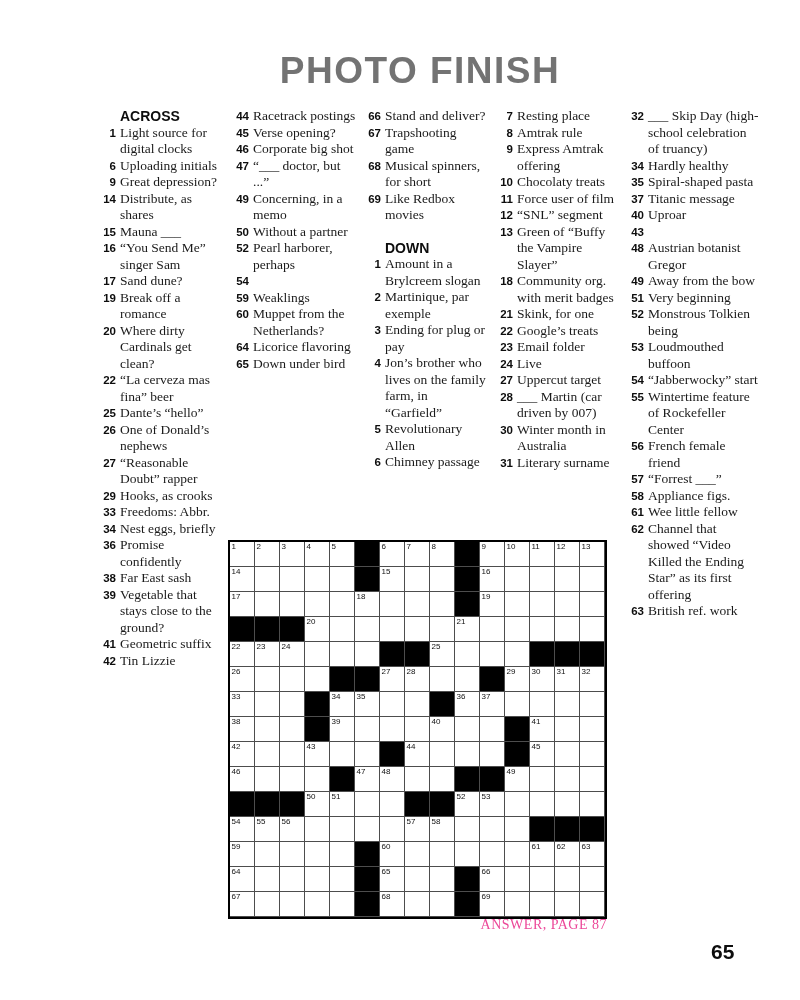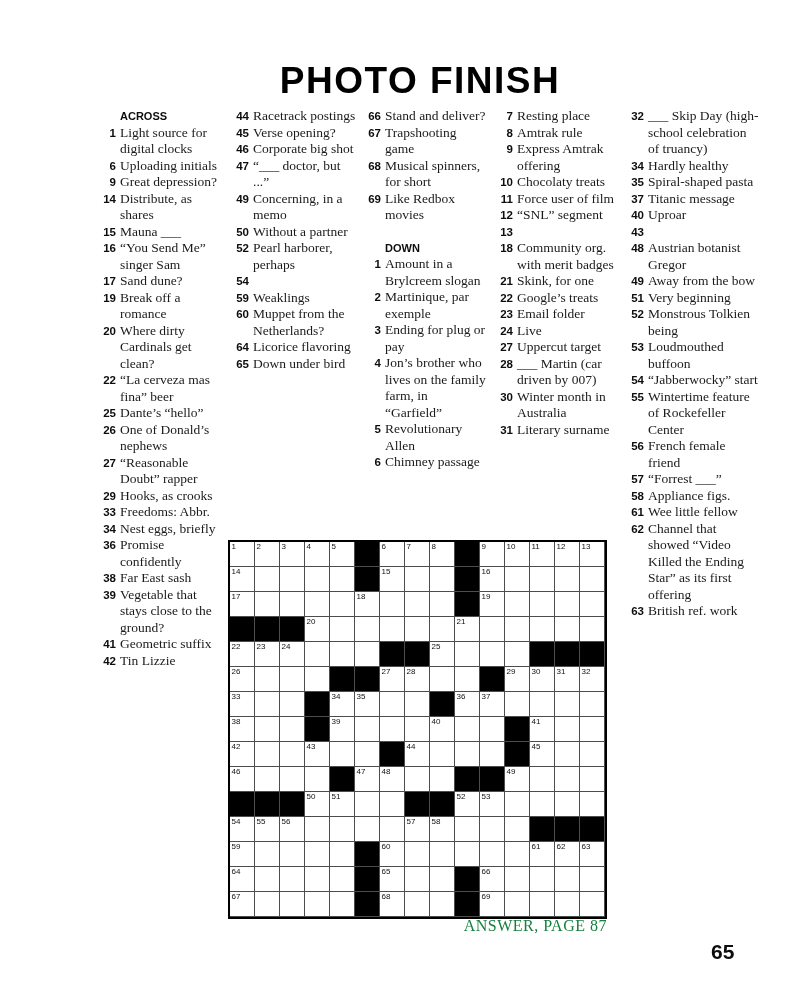--- a/index.html
+++ b/index.html
@@ -1,38 +1,38 @@
 <!DOCTYPE html>
 <html><head>
 <meta charset="utf-8">
 <style>
   html,body{margin:0;padding:0;background:#ffffff;}
   .page{position:relative;width:800px;height:1000px;background:#ffffff;overflow:hidden;
         font-family:"Liberation Serif",serif;color:#141414;}
-  .title{position:absolute;top:60px;left:420px;transform:translateX(-50%);margin:0;
+  .title{position:absolute;top:50px;left:420px;transform:translateX(-50%);margin:0;
          font-family:"Liberation Sans",sans-serif;font-weight:bold;font-size:37px;
-         letter-spacing:1.5px;color:#000000;white-space:nowrap;}
+         letter-spacing:1.5px;color:#737373;white-space:nowrap;}
   .clue-col{position:absolute;top:108px;}
-  .clue-header{font-family:"Liberation Sans",sans-serif;font-weight:bold;font-size:11px;
+  .clue-header{font-family:"Liberation Sans",sans-serif;font-weight:bold;font-size:14px;
                line-height:16.5px;padding-left:23px;color:#0d0d0d;}
   .clue-section.gap{margin-top:16px;}
   .clue{display:flex;line-height:16.5px;}
   .cnum{flex:none;width:19px;text-align:right;padding-right:4px;
         font-family:"Liberation Sans",sans-serif;font-weight:bold;font-size:11.5px;
         line-height:16.5px;color:#0d0d0d;}
   .ctext{flex:1;font-size:13.5px;color:#1a1a1a;}
   .grid{position:absolute;left:228px;top:540px;border:2px solid #000;background:#fff;
         display:grid;grid-template-columns:repeat(15,25px);grid-auto-rows:25px;}
   .cell{position:relative;box-sizing:border-box;background:#fff;
         border-right:1px solid #4d4d4d;border-bottom:1px solid #4d4d4d;}
   .cell.black{background:#000;}
   .cellnum{position:absolute;top:0px;left:1.5px;font-family:"Liberation Sans",sans-serif;
            font-size:8px;line-height:9px;color:#111;}
-  .answer-note{position:absolute;top:917px;right:193px;font-size:16px;
-               letter-spacing:0.5px;color:#15803d;}
+  .answer-note{position:absolute;top:917px;right:193px;font-size:14px;
+               letter-spacing:0.5px;color:#ec4899;}
   .page-number{position:absolute;top:940px;left:711px;
                font-family:"Liberation Sans",sans-serif;font-weight:bold;
                font-size:21px;color:#0d0d0d;}
 </style>
 </head>
 <body>
 
 <div class="page">
   <h1 class="title">PHOTO FINISH</h1>
   <div id="clue-columns">
@@ -244,20 +244,21 @@
           <div class="clue">
             <span class="cnum">11</span>
             <span class="ctext">Force user of film</span>
           </div>
           <div class="clue">
             <span class="cnum">12</span>
             <span class="ctext">“SNL” segment</span>
           </div>
           <div class="clue">
             <span class="cnum">13</span>
+            <span class="ctext">Green of “Buffy the Vampire Slayer”</span>
           </div>
           <div class="clue">
             <span class="cnum">18</span>
             <span class="ctext">Community org. with merit badges</span>
           </div>
           <div class="clue">
             <span class="cnum">21</span>
             <span class="ctext">Skink, for one</span>
           </div>
           <div class="clue">

